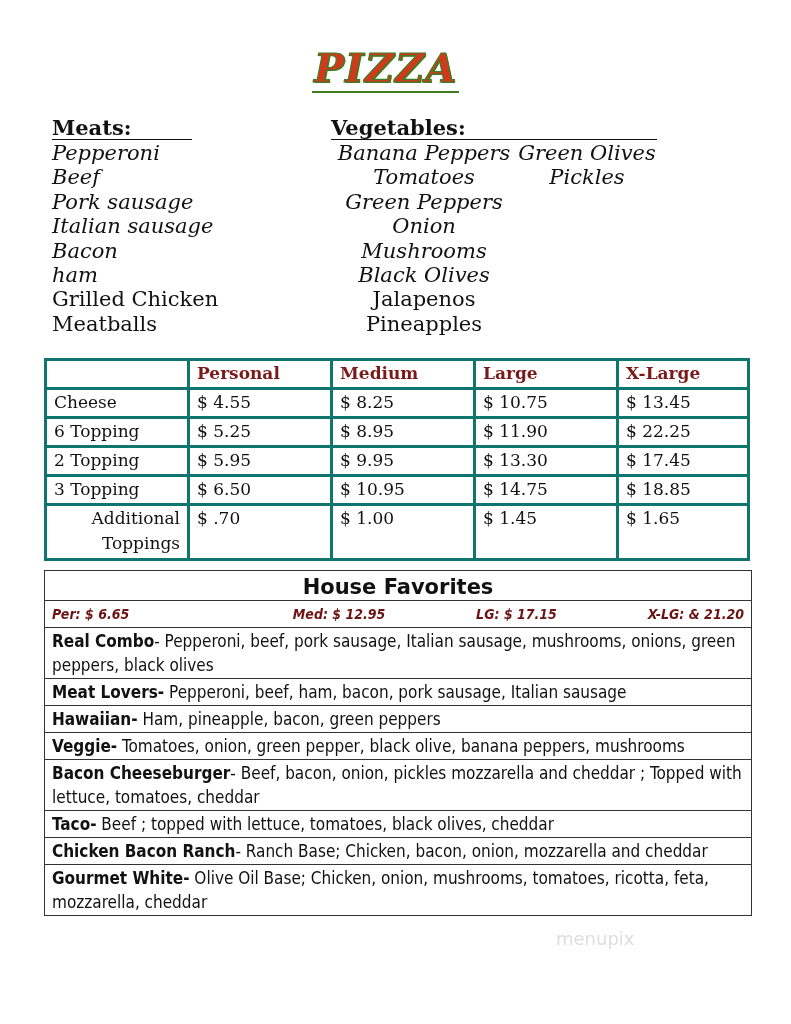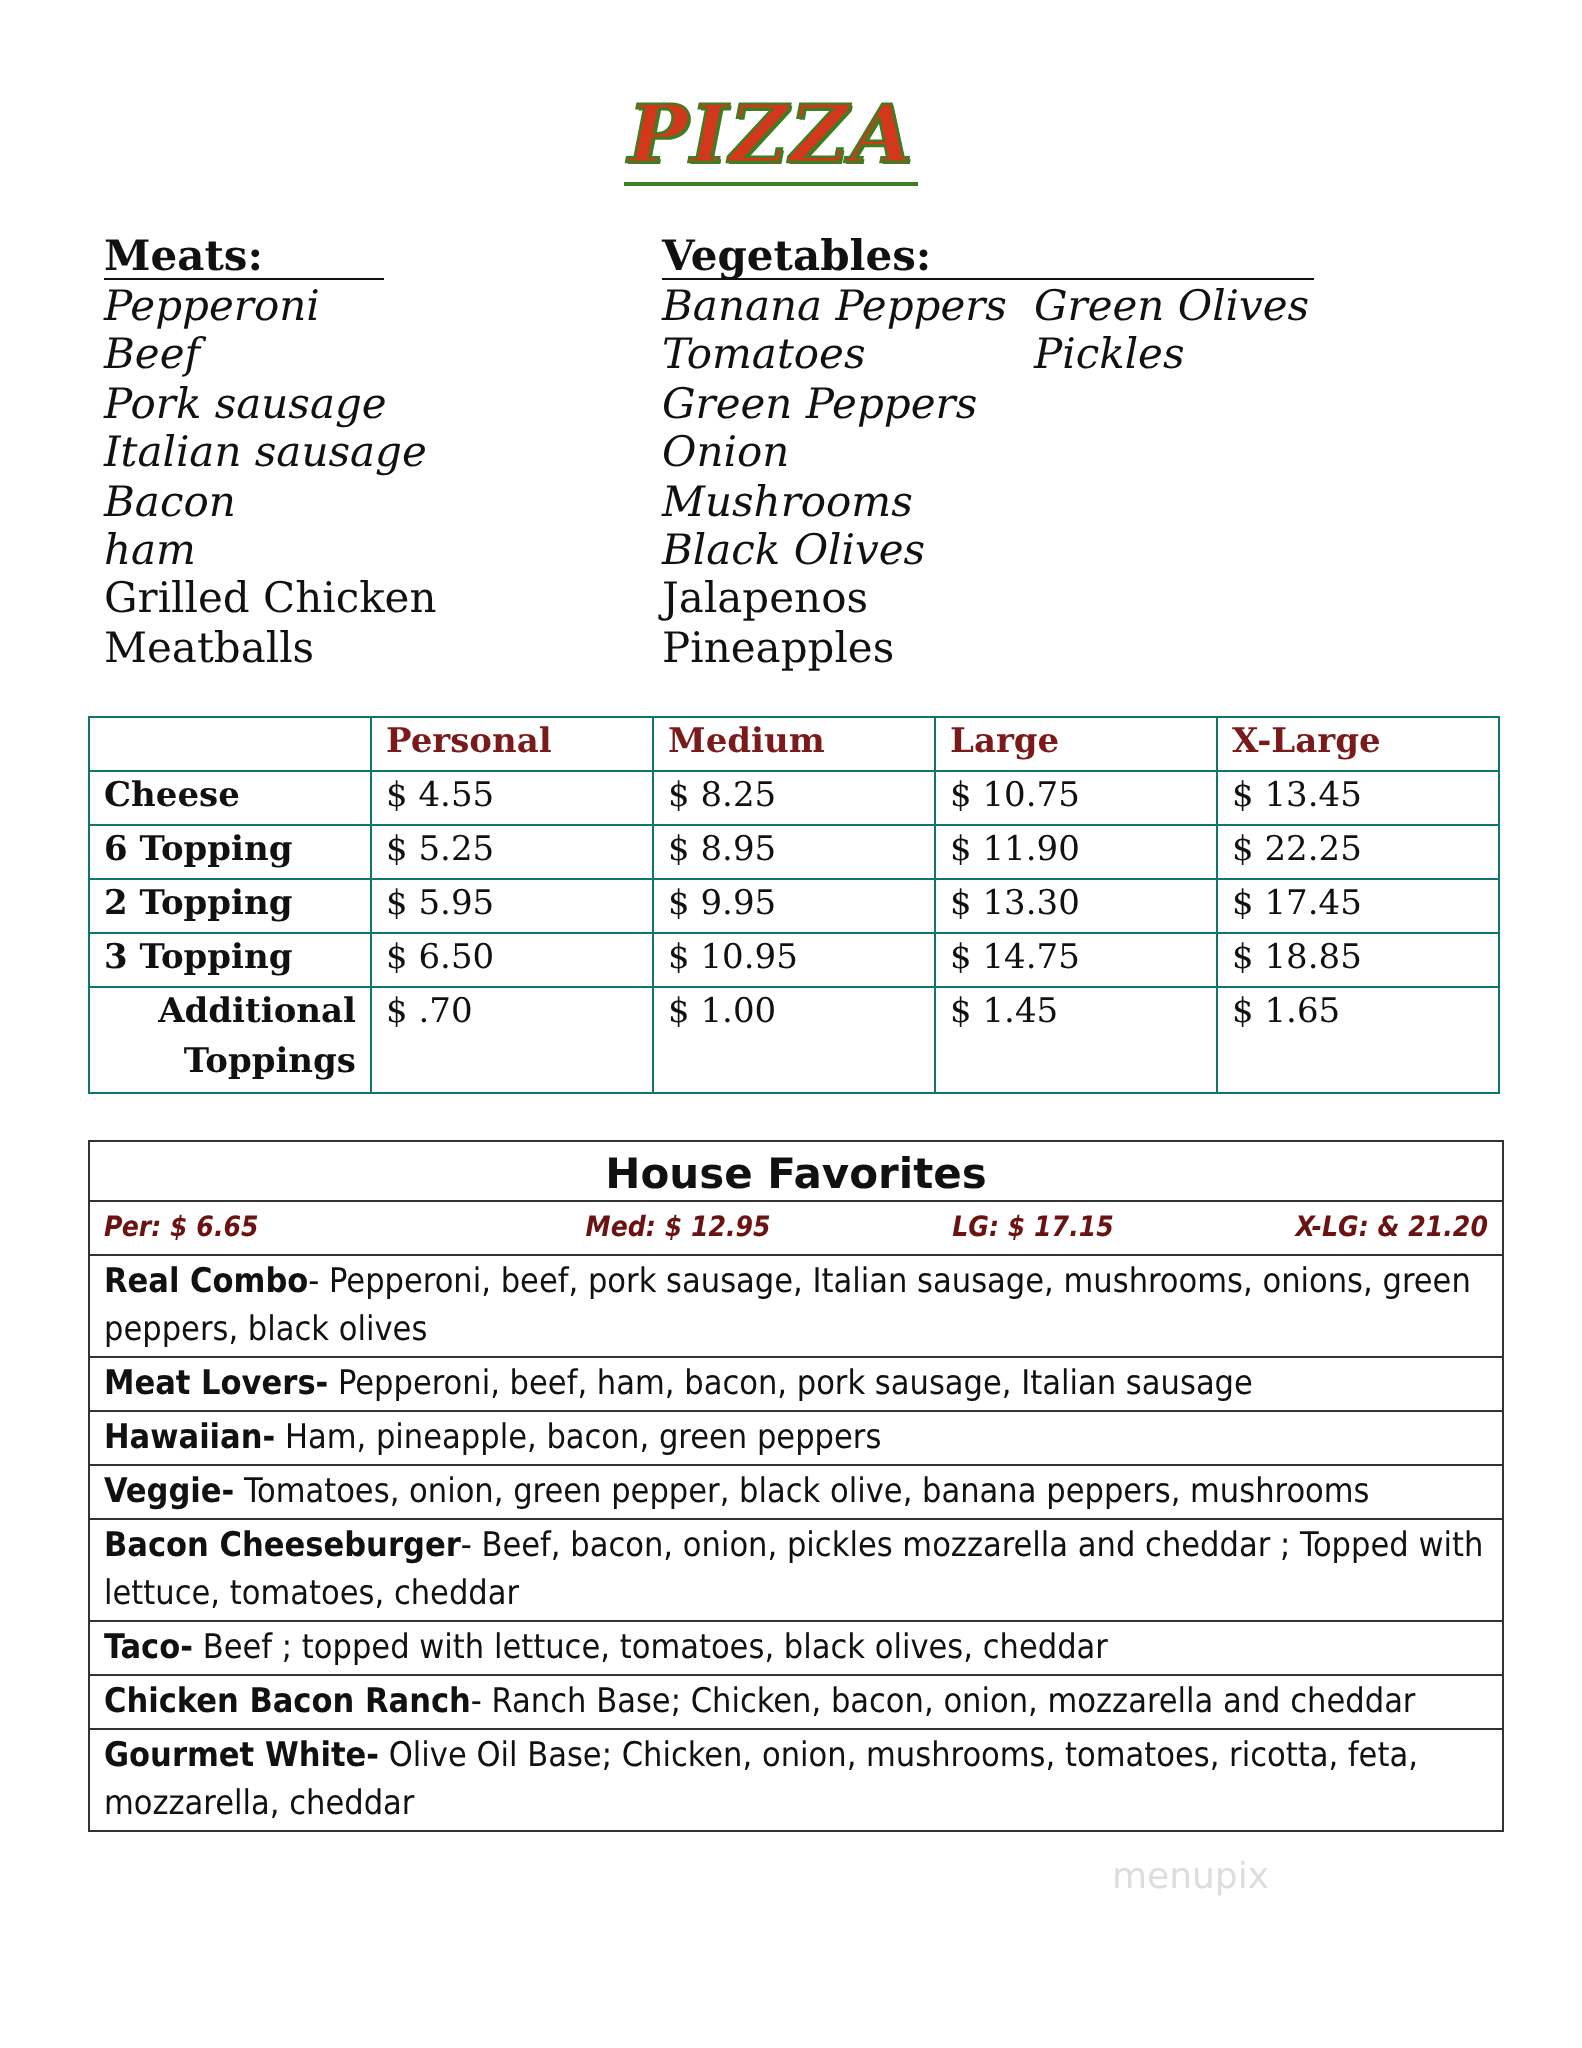--- a/index.html
+++ b/index.html
@@ -8,26 +8,26 @@
   .title { position: absolute; left: 312px; top: 46px; font-family: "DejaVu Serif", serif;
            font-weight: bold; font-style: italic; font-size: 40px; letter-spacing: 1px;
            color: #d2381c; -webkit-text-stroke: 1.2px #3f7d22; text-shadow: 1px 1px 0 #3f7d22;
            line-height: 44px; border-bottom: 2px solid #3f7d22; padding: 0 2px 1px 2px; }
   .col { position: absolute; top: 117px; font-size: 21px; line-height: 24.4px; }
   .col .head { font-weight: bold; text-decoration: none; border-bottom: 1.5px solid #111; display: block; height: 22px; line-height: 22px; margin-bottom: 1px; }
   .col .item { display: block; font-style: italic; white-space: nowrap; }
   .col .item.upright { font-style: normal; }
   .meats { left: 52px; width: 140px; }
   .veg { left: 331px; width: 326px; }
-  .veg-grid { display: grid; grid-template-columns: 186px 140px; }
+  .veg-grid { display: grid; grid-template-columns: 186px 140px; text-align: center; }
   table { border-collapse: collapse; position: absolute; }
   .price-table { left: 44px; top: 358px; width: 706px; font-size: 17px; }
-  .price-table td, .price-table th { border: 1px solid #0f766e; padding: 0 7px; height: 26px; text-align: left; vertical-align: top; line-height: 25px; }
+  .price-table td, .price-table th { border: 3px solid #0f766e; padding: 0 7px; height: 26px; text-align: left; vertical-align: top; line-height: 25px; }
   .price-table th { color: #7a1a1a; font-weight: bold; }
-  .price-table td.rowhead { font-weight: bold; }
+  .price-table td.rowhead { font-weight: normal; }
   .price-table td.tall { height: 52px; text-align: right; }
   .fav-table { left: 44px; top: 570px; width: 708px; font-size: 17px; }
   .fav-table td { border: 1px solid #333; padding: 1px 7px; line-height: 24px; vertical-align: top; font-family: "Liberation Sans Narrow", "DejaVu Sans Condensed", "DejaVu Sans", sans-serif; }
   .fav-title { text-align: center; font-weight: bold; font-size: 21px; padding: 3px 0 0 0 !important; line-height: 26px !important; font-family: "DejaVu Sans", sans-serif !important; }
   .fav-prices { display: flex; justify-content: space-between; color: #6b1212; font-weight: bold; font-style: italic; font-size: 14px; }
   .fav-prices span:nth-child(1) { width: 150px; }
   .fav-name { font-weight: bold; }
   .watermark { position: absolute; left: 556px; top: 928px; font-size: 18px; color: rgba(180,180,180,0.45); font-family: "DejaVu Sans", sans-serif; }
 </style>
 </head>

